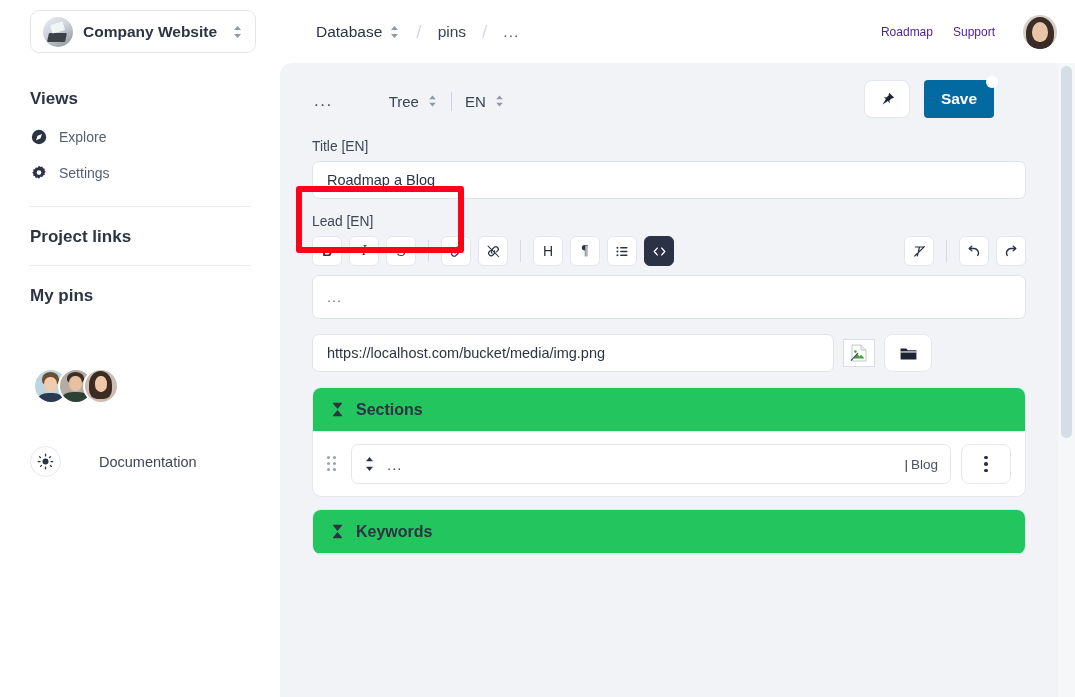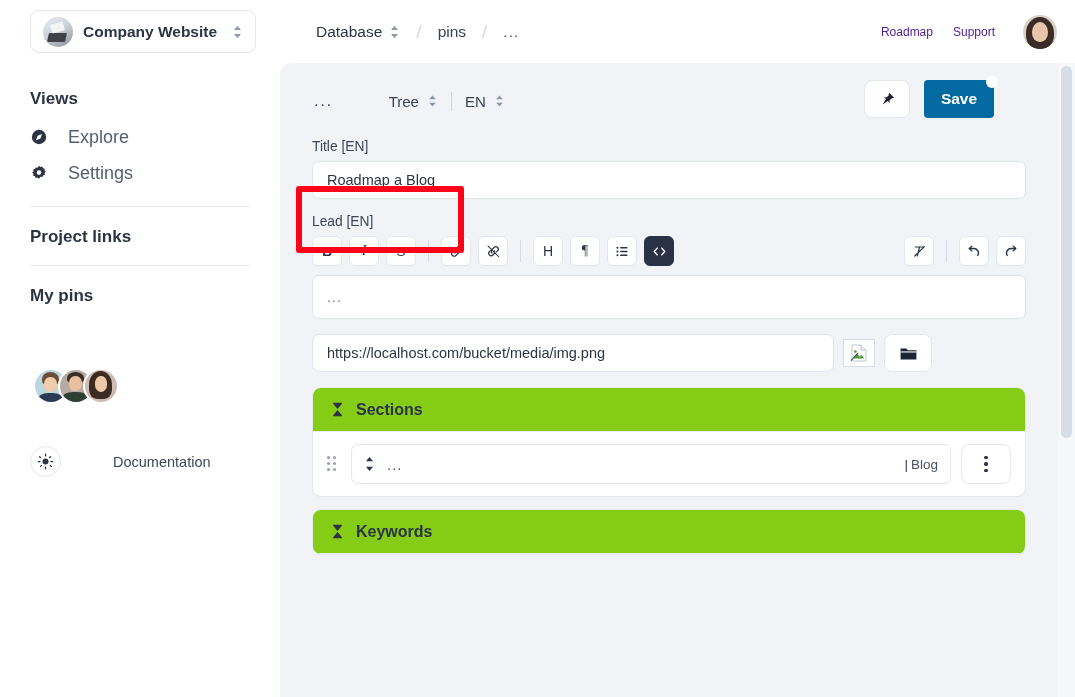--- a/index.html
+++ b/index.html
@@ -78,23 +78,23 @@
   .sidebar {
     position: absolute; left: 0; top: 63px; width: 280px; height: 634px;
     background: #ffffff;
     padding: 26px 30px 0 30px;
   }
   .side-head {
     font-size: 17px; font-weight: bold; color: #2c3444;
     margin-bottom: 13px;
   }
   .side-item {
-    display: flex; align-items: center; gap: 21px;
+    display: flex; align-items: center; gap: 12px;
     height: 30px; margin-bottom: 6px;
-    font-size: 18px; color: #555e70;
+    font-size: 14px; color: #555e70;
   }
   .side-item .ic { width: 17px; height: 17px; display:flex; align-items:center; justify-content:center; color: #2c3444; flex:0 0 auto;}
   .divider { height: 1px; background: #e6eaf0; margin: 18px 0 20px 0; }
   .add-link { color: #878f9e; }
   .add-link .ic { color: #878f9e; font-size: 19px; }
 
   .avatars { display: flex; margin-top: 62px; margin-left: 3px; }
   .av {
     width: 36px; height: 36px; border-radius: 50%;
     border: 2.5px solid #fff; overflow: hidden; position: relative;
@@ -112,21 +112,21 @@
   .av2 .body { position:absolute; left:2px; top:22px; width:27px; height:15px; background:#2f4136; border-radius:40% 40% 0 0; }
   .av3 .hair { left:4px; top:1px; width:23px; height:28px; background:#3b2b22; border-radius:50% 50% 35% 35%; }
   .av3 .face { position:absolute; left:10px; top:6px; width:12px; height:16px; background:#eec8a8; border-radius:46%; }
 
   .doc-row { display: flex; align-items: center; gap: 16px; margin-top: 42px; margin-left: 0px; }
   .doc-ic {
     width: 31px; height: 31px; border-radius: 50%;
     border: 1px solid #e4e8ef; display: flex; align-items: center; justify-content: center;
     color: #2c3444;
   }
-  .doc-label { font-size: 14.5px; color: #3e4656; margin-left: 36px; }
+  .doc-label { font-size: 14.5px; color: #3e4656; margin-left: 22px; }
 
   
   .content {
     position: absolute; left: 280px; top: 63px;
     width: 778px; height: 634px;
     background: #f1f3f6;
     border-radius: 12px 0 0 0;
     overflow: hidden;
   }
   .scroll-track {
@@ -215,21 +215,21 @@
     display: flex; align-items: center; padding: 0 14px;
     font-size: 14.5px; color: #2c3444; justify-content: space-between;
   }
 
   
   .group-card {
     width: 714px; background: #fff; border: 1px solid #e4e8ef;
     border-radius: 9px; margin-top: 12px; overflow: hidden;
   }
   .group-head {
-    height: 44px; background: #84cc16; border-bottom: 1px solid #eaeef4;
+    height: 44px; background: #22c55e; border-bottom: 1px solid #eaeef4;
     display: flex; align-items: center; gap: 12px; padding: 0 18px;
     font-size: 16px; font-weight: bold; color: #2c3444;
   }
   .group-body { padding: 12px 14px; display: flex; align-items: center; gap: 10px; }
   .drag-handle {
     width: 12px; height: 20px; display: grid; grid-template-columns: 4px 4px;
     grid-template-rows: repeat(3, 4px); gap: 2px; align-content: center;
     flex: 0 0 auto; margin-right: 2px;
   }
   .drag-handle i { width: 3px; height: 3px; background: #97a0b0; border-radius: 50%; display: block; }

